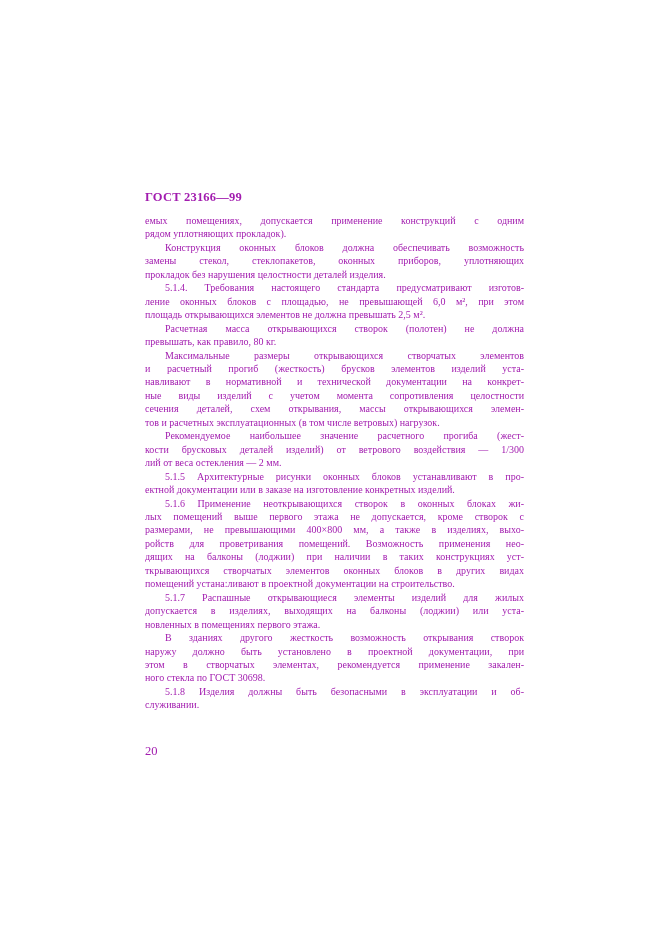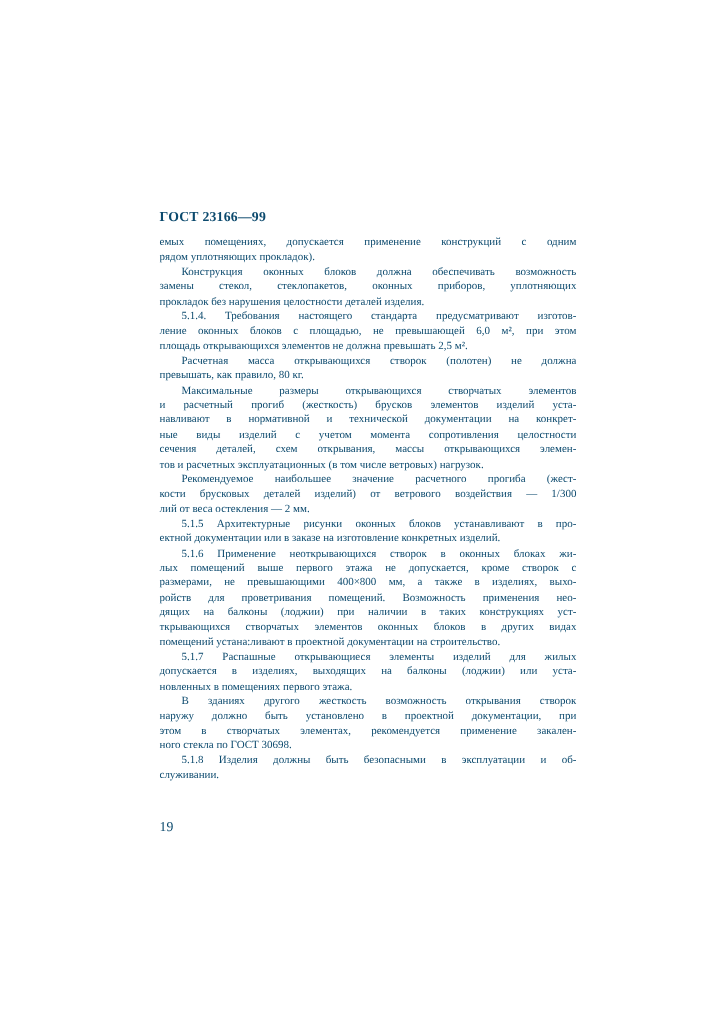--- a/index.html
+++ b/index.html
@@ -6,21 +6,21 @@
     margin: 0;
     padding: 0;
     background: #ffffff;
   }
   .page {
     position: relative;
     width: 573px;
     height: 935px;
     background: #ffffff;
     font-family: "Liberation Serif", serif;
-    color: #0c4a6e;
+    color: #a21caf;
     overflow: hidden;
   }
   .doc-header {
     position: absolute;
     left: 145px;
     top: 190px;
     font-size: 12.5px;
     font-weight: 700;
     letter-spacing: 0.2px;
     white-space: nowrap;
@@ -124,15 +124,15 @@
       <div class="line pl">ного стекла по ГОСТ 30698.</div>
     </div>
 
     <div class="para">
       <div class="line indent">5.1.8 Изделия должны быть безопасными в эксплуатации и об-</div>
       <div class="line pl">служивании.</div>
     </div>
 
   </div>
 
-  <div class="page-number">19</div>
+  <div class="page-number">20</div>
 
 </div>
 
 </body></html>

